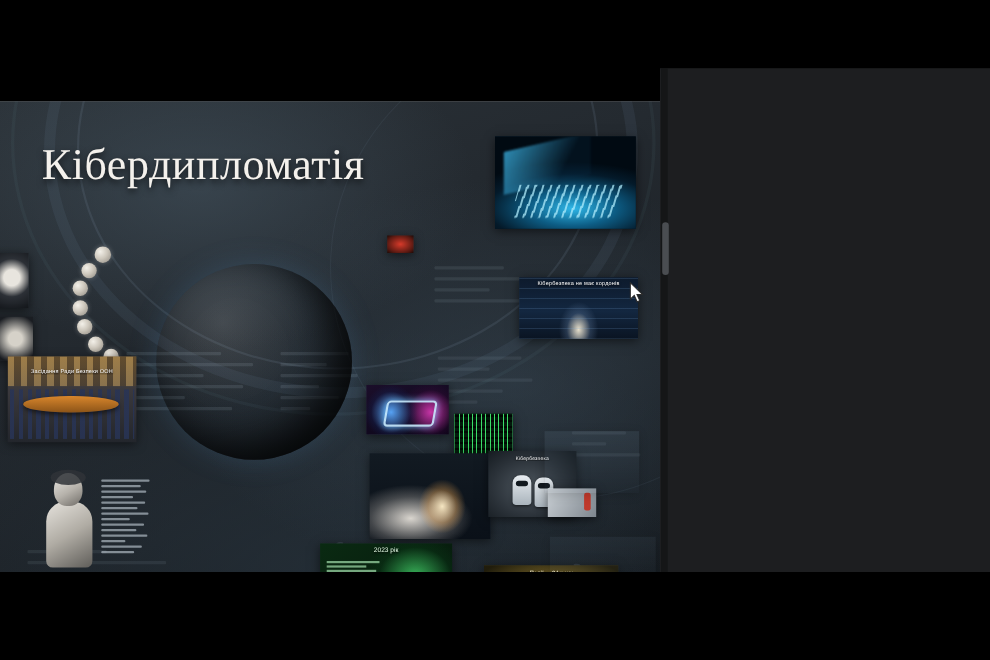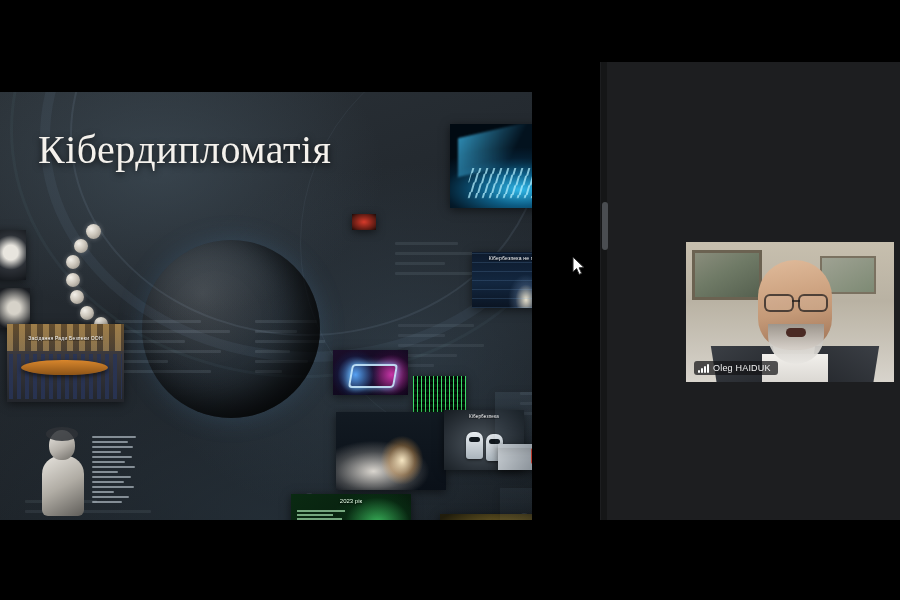--- a/index.html
+++ b/index.html
@@ -2,21 +2,21 @@
 <html><head>
 <meta charset="utf-8">
 <style>
   html,body{margin:0;padding:0;background:#000;}
   body{width:900px;height:600px;overflow:hidden;
        font-family:"Liberation Sans",sans-serif;}
 
   .screen{position:relative;width:900px;height:600px;background:#000;overflow:hidden;}
 
   
-  .slide{position:absolute;left:0;top:92px;width:532px;height:428px;overflow:hidden;
+  .slide{position:absolute;left:0;top:92px;width:600px;height:428px;overflow:hidden;
          background:#737373;}
   .slide-bg{position:absolute;inset:0;
      background:
        radial-gradient(ellipse 60% 50% at 30% 18%, rgba(70,86,98,.55) 0%, rgba(0,0,0,0) 70%),
        radial-gradient(ellipse 70% 60% at 78% 60%, rgba(62,80,95,.45) 0%, rgba(0,0,0,0) 72%),
        radial-gradient(ellipse 90% 70% at 50% 100%, rgba(40,52,62,.7) 0%, rgba(0,0,0,0) 75%),
        linear-gradient(160deg,#2b3238 0%,#242a30 35%,#1c2126 70%,#12161a 100%);
   }
   
   .arc{position:absolute;border-radius:50%;border:1px solid rgba(150,175,195,.12);}
@@ -396,48 +396,20 @@
 
     <div class="pic p-faintA"></div>
     <div class="pic p-faintB"></div>
   </div>
 
   <div class="vpanel">
     <div class="vscroll">
       <div class="vthumb"></div>
     </div>
 
-    <div class="tile">
-      <div class="tile-video">
-        <div class="wall-frame"></div>
-        <div class="wall-frame2"></div>
-        <div class="suit-l"></div>
-        <div class="suit-r"></div>
-        <div class="shirt"></div>
-        <div class="head"></div>
-        <div class="bald"></div>
-        <div class="beard"></div>
-        <div class="mouth"></div>
-        <div class="glasses">
-          <i class="l"></i>
-            <i class="r"></i>
-            <b></b>
-        </div>
-      </div>
-
-      <div class="namebar">
-        <div class="bars">
-          <i></i>
-            <i></i>
-            <i></i>
-            <i></i>
-        </div>
-        <div class="vname">Oleg HAIDUK</div>
-      </div>
-    </div>
   </div>
 
   <div class="cursor">
     <svg width="14" height="20" viewBox="0 0 14 20">
       <path d="M1 1 L1 16 L4.6 12.6 L7.2 18.4 L9.6 17.3 L7.1 11.8 L12 11.6 Z" fill="#ffffff" stroke="#2b2b2b" stroke-width="1"></path>
     </svg>
   </div>
 
 </div>
 

